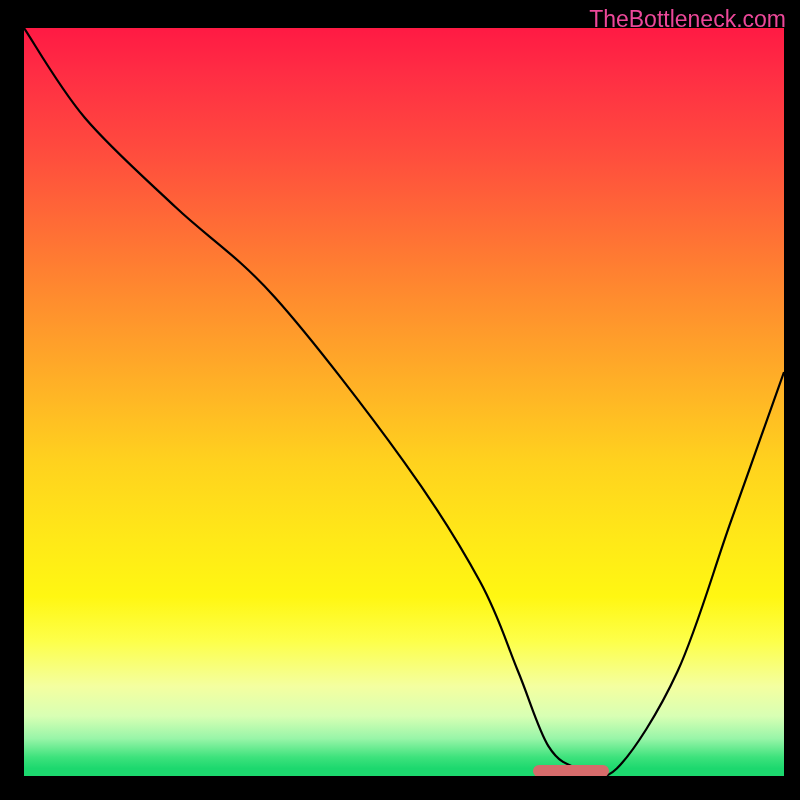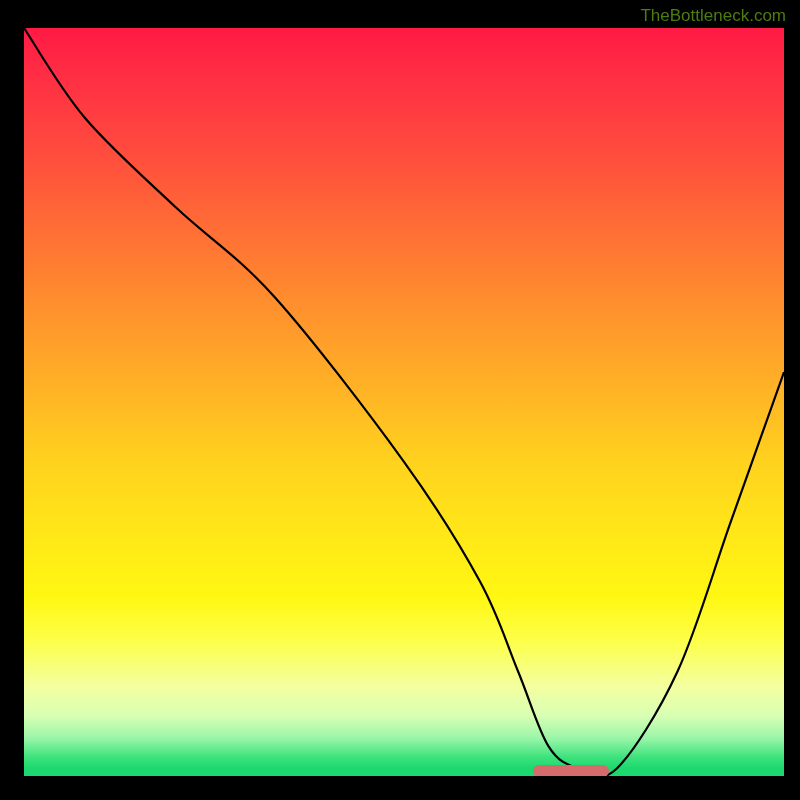--- a/index.html
+++ b/index.html
@@ -8,22 +8,22 @@
     width: 800px;
     height: 800px;
     background: #000;
     position: relative;
     font-family: Arial, sans-serif;
   }
   .watermark {
     position: absolute;
     top: 6px;
     right: 14px;
-    color: #4d7c0f;
-    font-size: 17px;
+    color: #ec4899;
+    font-size: 23px;
     font-weight: normal;
     z-index: 10;
   }
   .plot-area {
     position: absolute;
     left: 24px;
     top: 28px;
     width: 760px;
     height: 748px;
     overflow: hidden;

